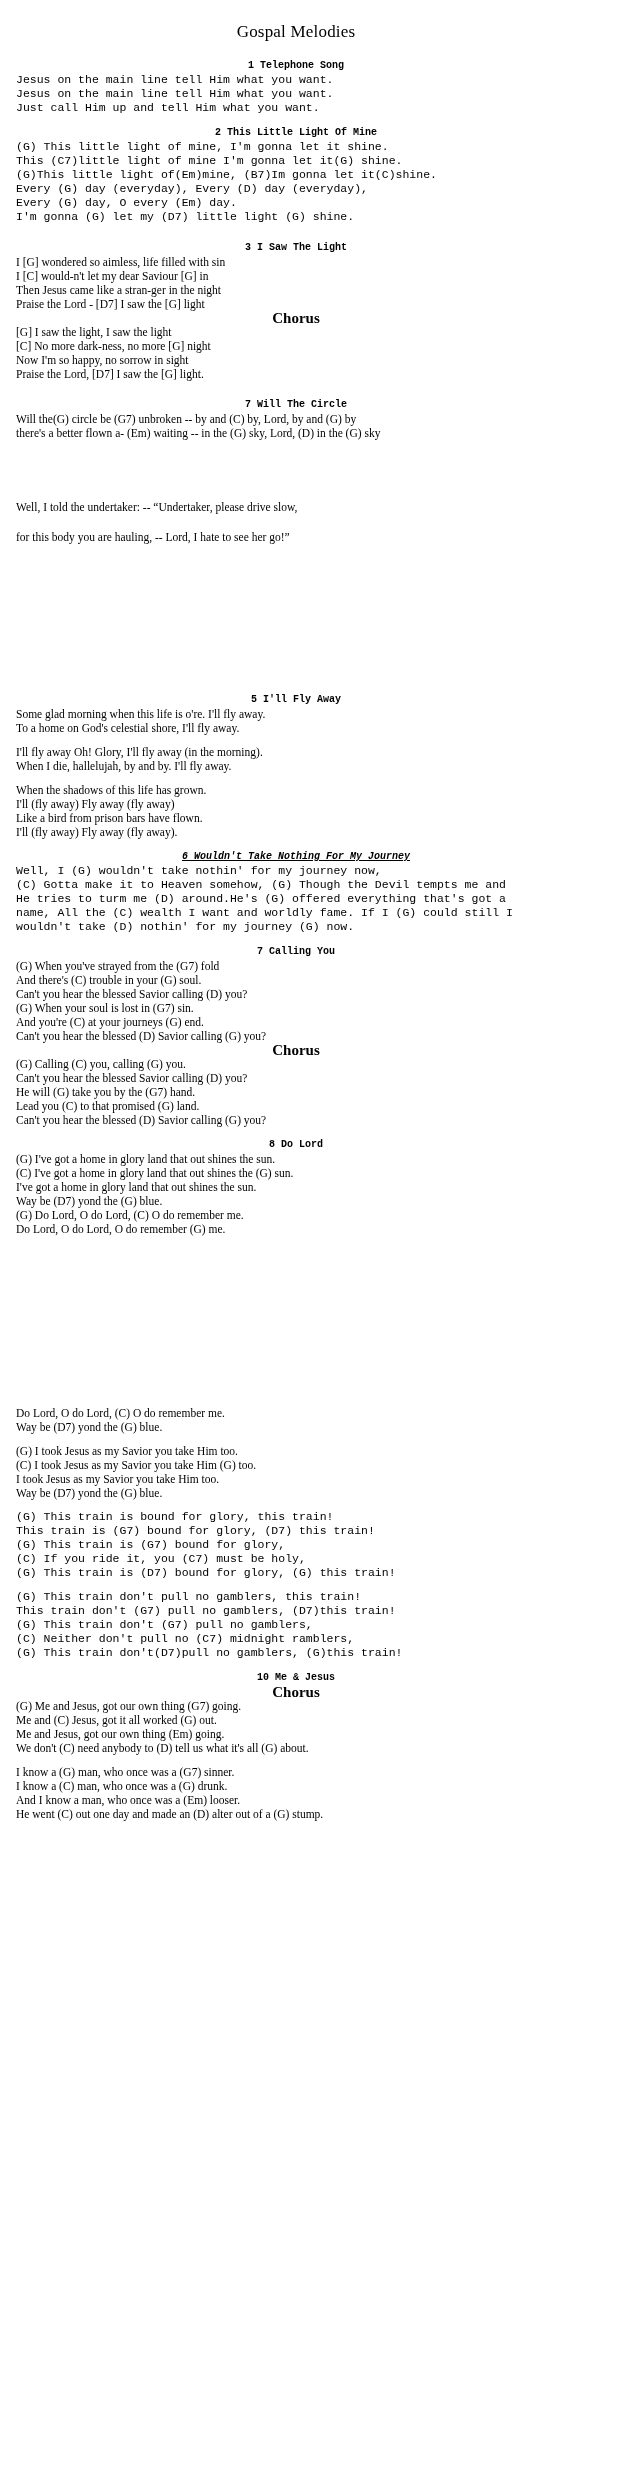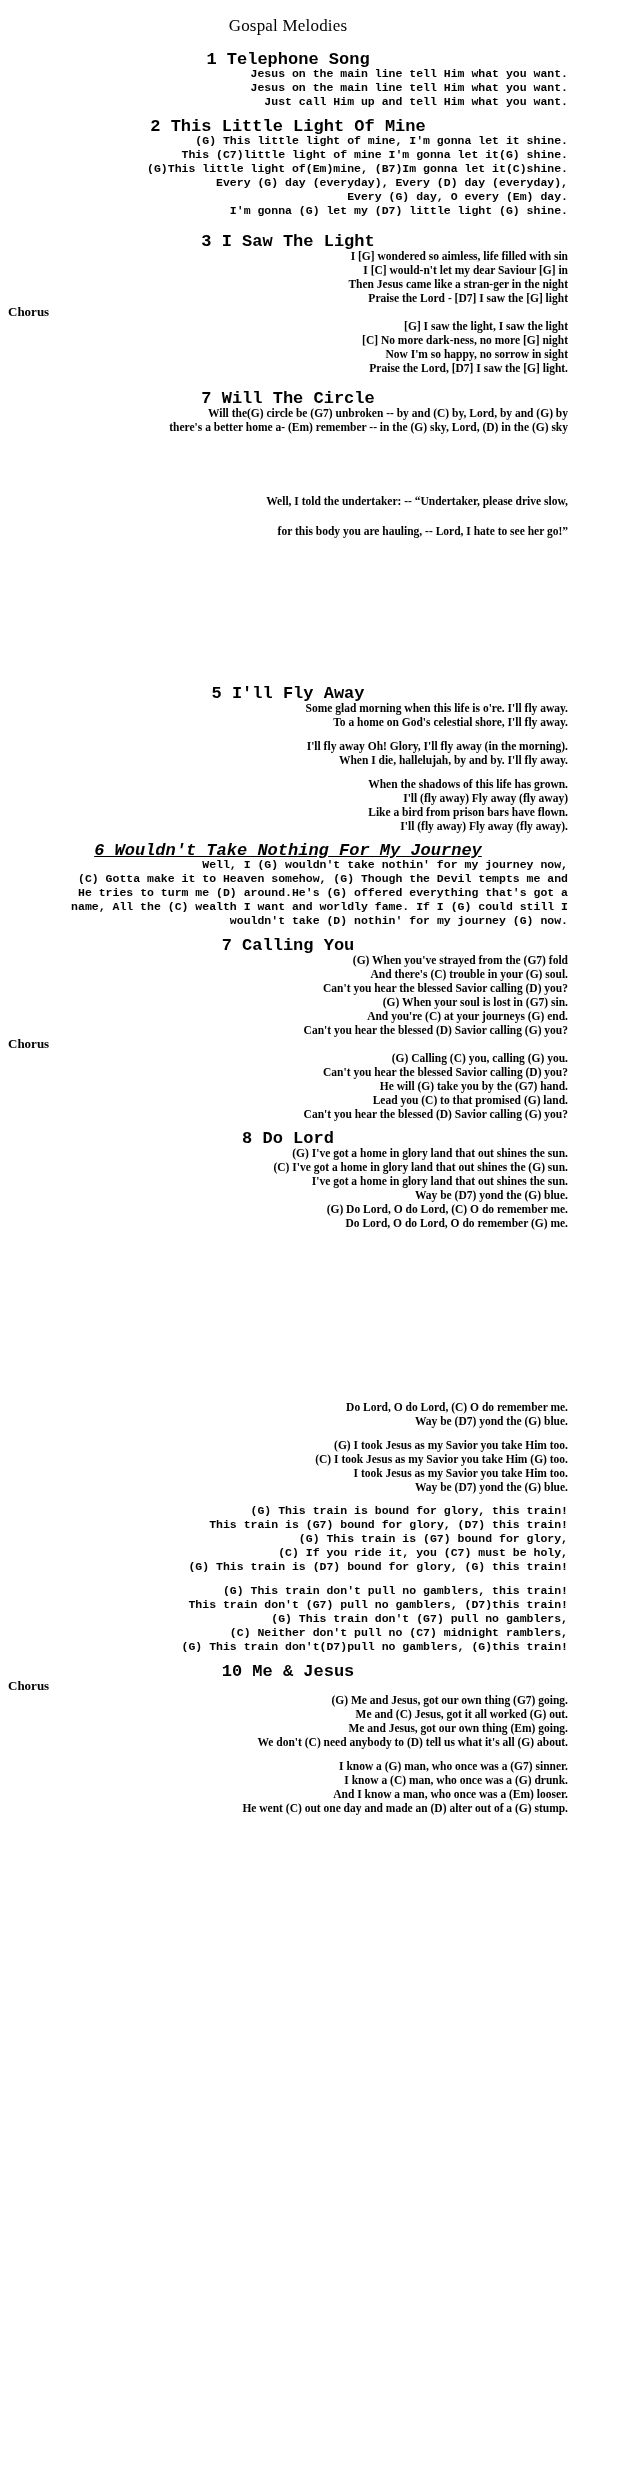--- a/index.html
+++ b/index.html
@@ -9,60 +9,60 @@
   }
   body {
     width: 640px;
     font-family: "Liberation Serif", serif;
     color: #000000;
   }
   .page {
     width: 560px;
     position: relative;
     padding: 0;
-    margin: 8px;
+    margin: 16px;
   }
   .doc-title {
     text-align: center;
     font-family: "Liberation Serif", serif;
     font-size: 17px;
     font-weight: normal;
     margin: 10px 0 0 0;
     padding-top: 6px;
     letter-spacing: 0.2px;
   }
   .song {
     margin: 0 auto;
     text-align: center;
   }
   .song-title {
     font-family: "Liberation Mono", monospace;
-    font-size: 17px;
+    font-size: 10px;
     font-weight: bold;
     text-align: center;
     margin: 0;
     padding: 0;
     line-height: 15px;
   }
   .song-title.italic {
     font-style: italic;
     text-decoration: underline;
   }
   .subhead {
     font-family: "Liberation Serif", serif;
-    font-size: 13px;
+    font-size: 15px;
     font-weight: bold;
+    text-align: center;
+    line-height: 14px;
+  }
+  .lines {
+    font-family: "Liberation Serif", serif;
+    font-size: 11.5px;
+    font-weight: normal;
     text-align: left;
-    line-height: 14px;
-  }
-  .lines {
-    font-family: "Liberation Serif", serif;
-    font-size: 11.5px;
-    font-weight: bold;
-    text-align: right;
     line-height: 14px;
     white-space: pre-wrap;
   }
   .lines.mono {
     font-family: "Liberation Mono", monospace;
     font-size: 11.5px;
     letter-spacing: 0px;
   }
   .gap-sm { height: 10px; }
   .gap-md { height: 16px; }
@@ -109,21 +109,21 @@
 [C] No more dark-ness, no more [G] night
 Now I'm so happy, no sorrow in sight
 Praise the Lord, [D7] I saw the [G] light.</div>
   </div>
 
   <div class="gap-md"></div>
 
   <div class="song">
     <div class="song-title">7 Will The Circle</div>
     <div class="lines">Will the(G) circle be (G7) unbroken -- by and (C) by, Lord, by and (G) by
-there's a better home a- (Em) remember -- in the (G) sky, Lord, (D) in the (G) sky</div>
+there's a better flown a- (Em) waiting -- in the (G) sky, Lord, (D) in the (G) sky</div>
     <div class="gap-md"></div>
     <div class="gap-lg"></div>
     <div class="gap-md"></div>
     <div class="lines">Well, I told the undertaker: -- “Undertaker, please drive slow,</div>
     <div class="gap-md"></div>
     <div class="lines">for this body you are hauling, -- Lord, I hate to see her go!”</div>
   </div>
 
   <div style="height:148px"></div>
 

